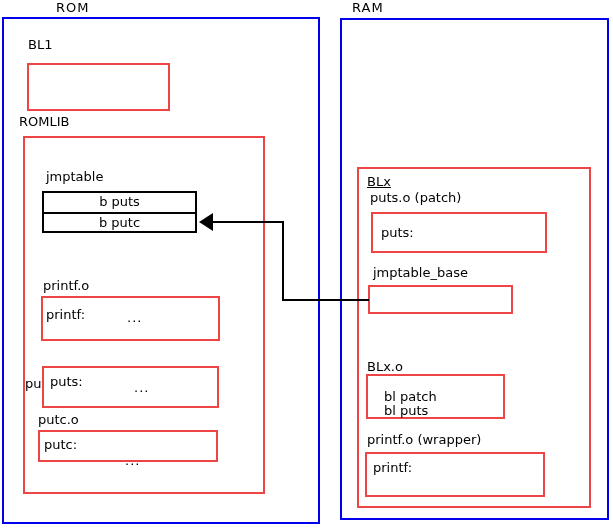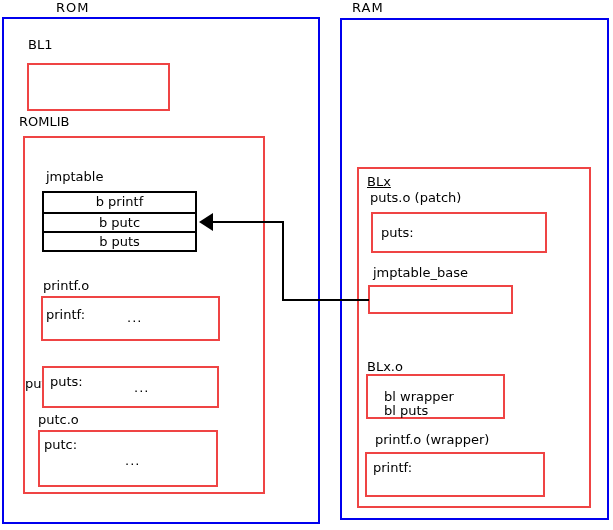--- a/index.html
+++ b/index.html
@@ -35,64 +35,63 @@
 <div class="abs frame" style="left:2px;top:17px;width:318px;height:507px;"></div>
 
 <div class="abs label" style="left:28px;top:38px;">BL1</div>
 <div class="abs bbox" style="left:27px;top:63px;width:143px;height:48px;"></div>
 
 <div class="abs label" style="left:19px;top:115px;">ROMLIB</div>
 <div class="abs bbox" style="left:23px;top:136px;width:242px;height:358px;"></div>
 
 <div class="abs label" style="left:46px;top:170px;">jmptable</div>
 <div class="abs jt" style="left:42px;top:191px;width:155px;">
-  <div class="row">b printf</div>
+  <div class="row">b puts</div>
   <div class="row">b putc</div>
-  <div class="row">b puts</div>
 </div>
 
 <div class="abs label" style="left:43px;top:279px;">printf.o</div>
 <div class="abs bbox" style="left:41px;top:296px;width:179px;height:45px;">
   <span class="abs label" style="left:3px;top:10px;">printf:</span>
   <span class="abs label dots" style="left:84px;top:13px;">...</span>
 </div>
 
 <div class="abs label" style="left:25px;top:345px;margin-top:32px;">puts.o</div>
 <div class="abs bbox" style="left:42px;top:366px;width:177px;height:42px;">
   <span class="abs label" style="left:6px;top:7px;">puts:</span>
   <span class="abs label dots" style="left:90px;top:13px;">...</span>
 </div>
 
 <div class="abs label" style="left:38px;top:413px;">putc.o</div>
-<div class="abs bbox" style="left:38px;top:430px;width:180px;height:57px;">
+<div class="abs bbox" style="left:38px;top:430px;width:180px;height:32px;">
   <span class="abs label" style="left:4px;top:6px;">putc:</span>
   <span class="abs label dots" style="left:85px;top:22px;">...</span>
 </div>
 
 <div class="abs label title" style="left:352px;top:1px;">RAM</div>
 <div class="abs frame" style="left:340px;top:18px;width:269px;height:502px;"></div>
 
 <div class="abs bbox" style="left:357px;top:167px;width:234px;height:341px;"></div>
 <div class="abs label" style="left:367px;top:175px;text-decoration:underline;">BLx</div>
 
 <div class="abs label" style="left:370px;top:191px;">puts.o (patch)</div>
 <div class="abs bbox" style="left:371px;top:212px;width:176px;height:41px;">
   <span class="abs label" style="left:8px;top:12px;">puts:</span>
 </div>
 
 <div class="abs label" style="left:373px;top:266px;">jmptable_base</div>
 <div class="abs bbox" style="left:368px;top:285px;width:145px;height:29px;"></div>
 
 <div class="abs label" style="left:367px;top:360px;">BLx.o</div>
 <div class="abs bbox" style="left:366px;top:374px;width:139px;height:45px;">
-  <span class="abs label" style="left:16px;top:14px;">bl wrapper</span>
+  <span class="abs label" style="left:16px;top:14px;">bl patch</span>
   <span class="abs label" style="left:16px;top:28px;text-align:right;">bl puts</span>
 </div>
 
-<div class="abs label" style="left:367px;top:433px;margin-left:8px;">printf.o (wrapper)</div>
+<div class="abs label" style="left:367px;top:433px;">printf.o (wrapper)</div>
 <div class="abs bbox" style="left:365px;top:452px;width:180px;height:45px;">
   <span class="abs label" style="left:6px;top:7px;">printf:</span>
 </div>
 
 <div class="abs hline" style="left:283px;top:299px;width:86px;"></div>
 <div class="abs vline" style="left:282px;top:221px;height:80px;"></div>
 <div class="abs hline" style="left:211px;top:221px;width:72px;"></div>
 <div class="abs arrow-left" style="left:199px;top:213px;"></div>
 
 </body></html>

